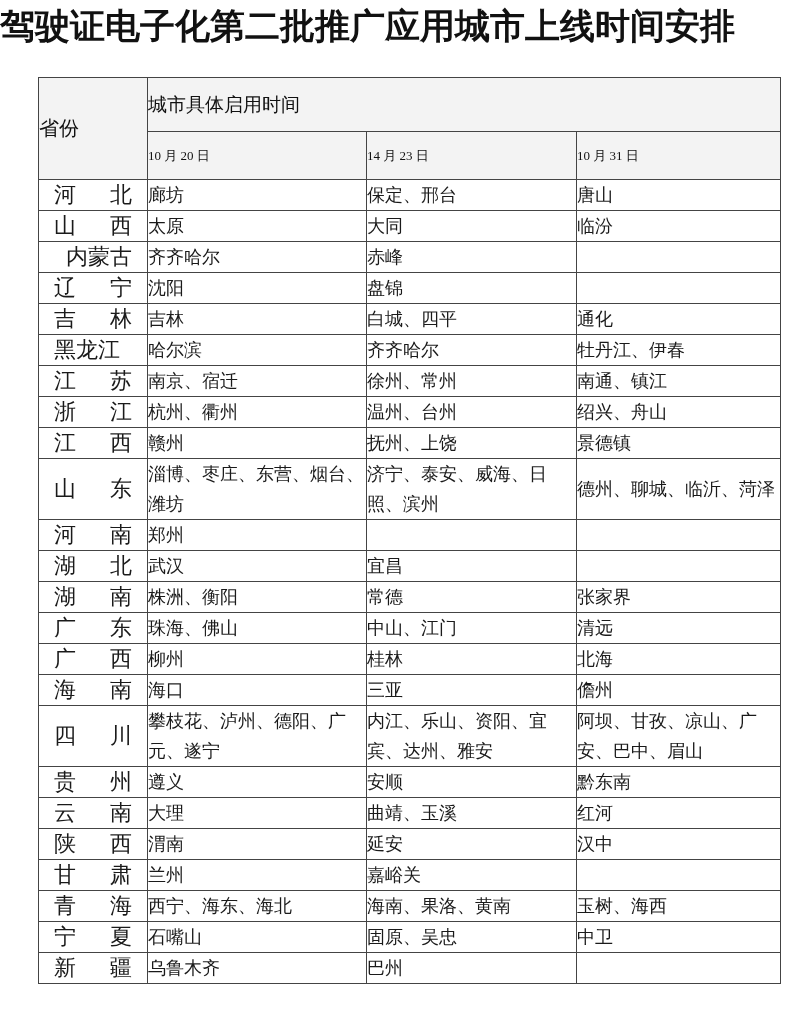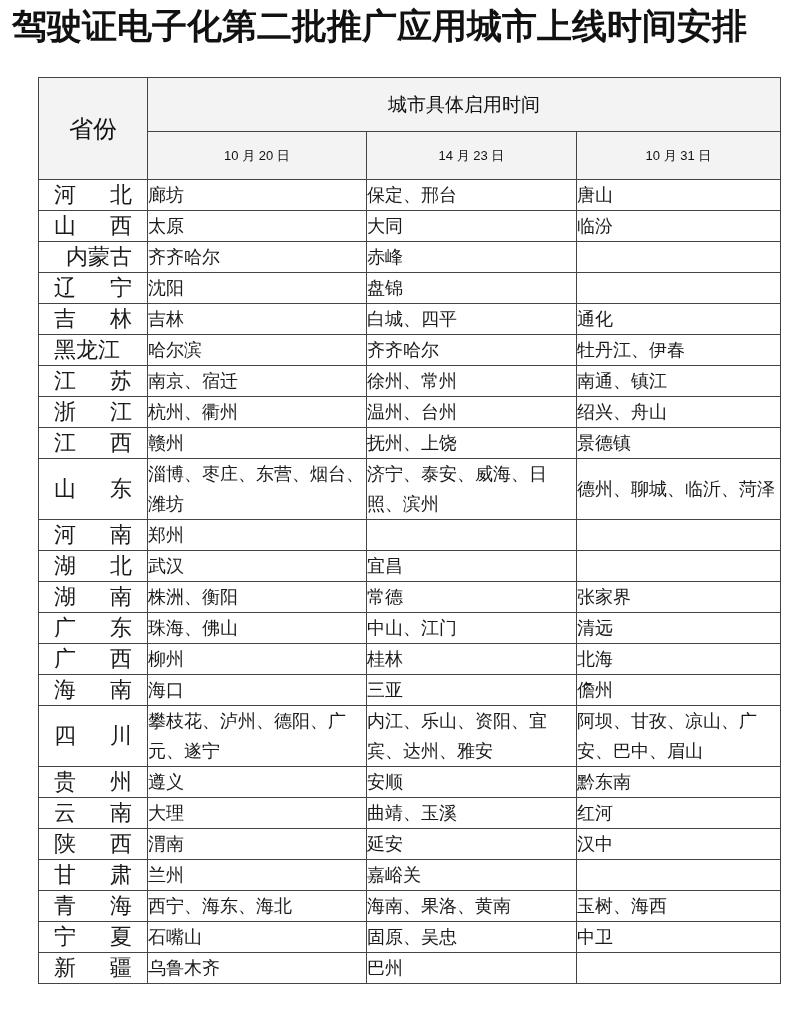--- a/index.html
+++ b/index.html
@@ -1,26 +1,26 @@
 <!DOCTYPE html>
 <html><head>
 <meta charset="utf-8">
 <style>
   html, body { margin: 0; padding: 0; background: #ffffff; }
   body { width: 812px; height: 1024px; position: relative; overflow: hidden;
          font-family: "DejaVu Serif", "Liberation Serif", serif; color: #1a1a1a; }
   .title { position: absolute; left: 0; top: 4px; width: 675px; text-align: center;
            font-family: "DejaVu Serif", serif; font-weight: bold; font-size: 35px;
-           letter-spacing: 0px; line-height: 44px; color: #111; white-space: nowrap; margin-left: 12px; }
+           letter-spacing: 0px; line-height: 44px; color: #111; white-space: nowrap; }
   table.sched { position: absolute; left: 38px; top: 77px; border-collapse: collapse;
                 table-layout: fixed; width: 742px; }
   table.sched td, table.sched th { border: 1.2px solid #444; padding: 0; }
-  .hdr { background: #f3f3f3; font-family: Liberation Sans, sans-serif; font-weight: normal;
-         color: #111; text-align: center; }
-  .hdr-prov { font-size: 24px; }
+  .hdr { background: #f3f3f3; font-family: Liberation Serif, serif; font-weight: normal;
+         color: #111; text-align: left; }
+  .hdr-prov { font-size: 20px; }
   .hdr-main { font-size: 19px; height: 53px; }
   .hdr-date { font-size: 13px; height: 47px; }
   td.prov { font-size: 22px; text-align: center; letter-spacing: 0; }
   td.prov span { display: inline-block; }
   td.city { font-size: 18px; padding-left: 6px; line-height: 30px; vertical-align: middle;
             word-break: break-all; }
   tr.r1 td { height: 30px; }
   tr.r2 td { height: 60px; }
   .p2 { display: inline-block; width: 78px; text-align: justify; text-align-last: justify; }
 </style>

